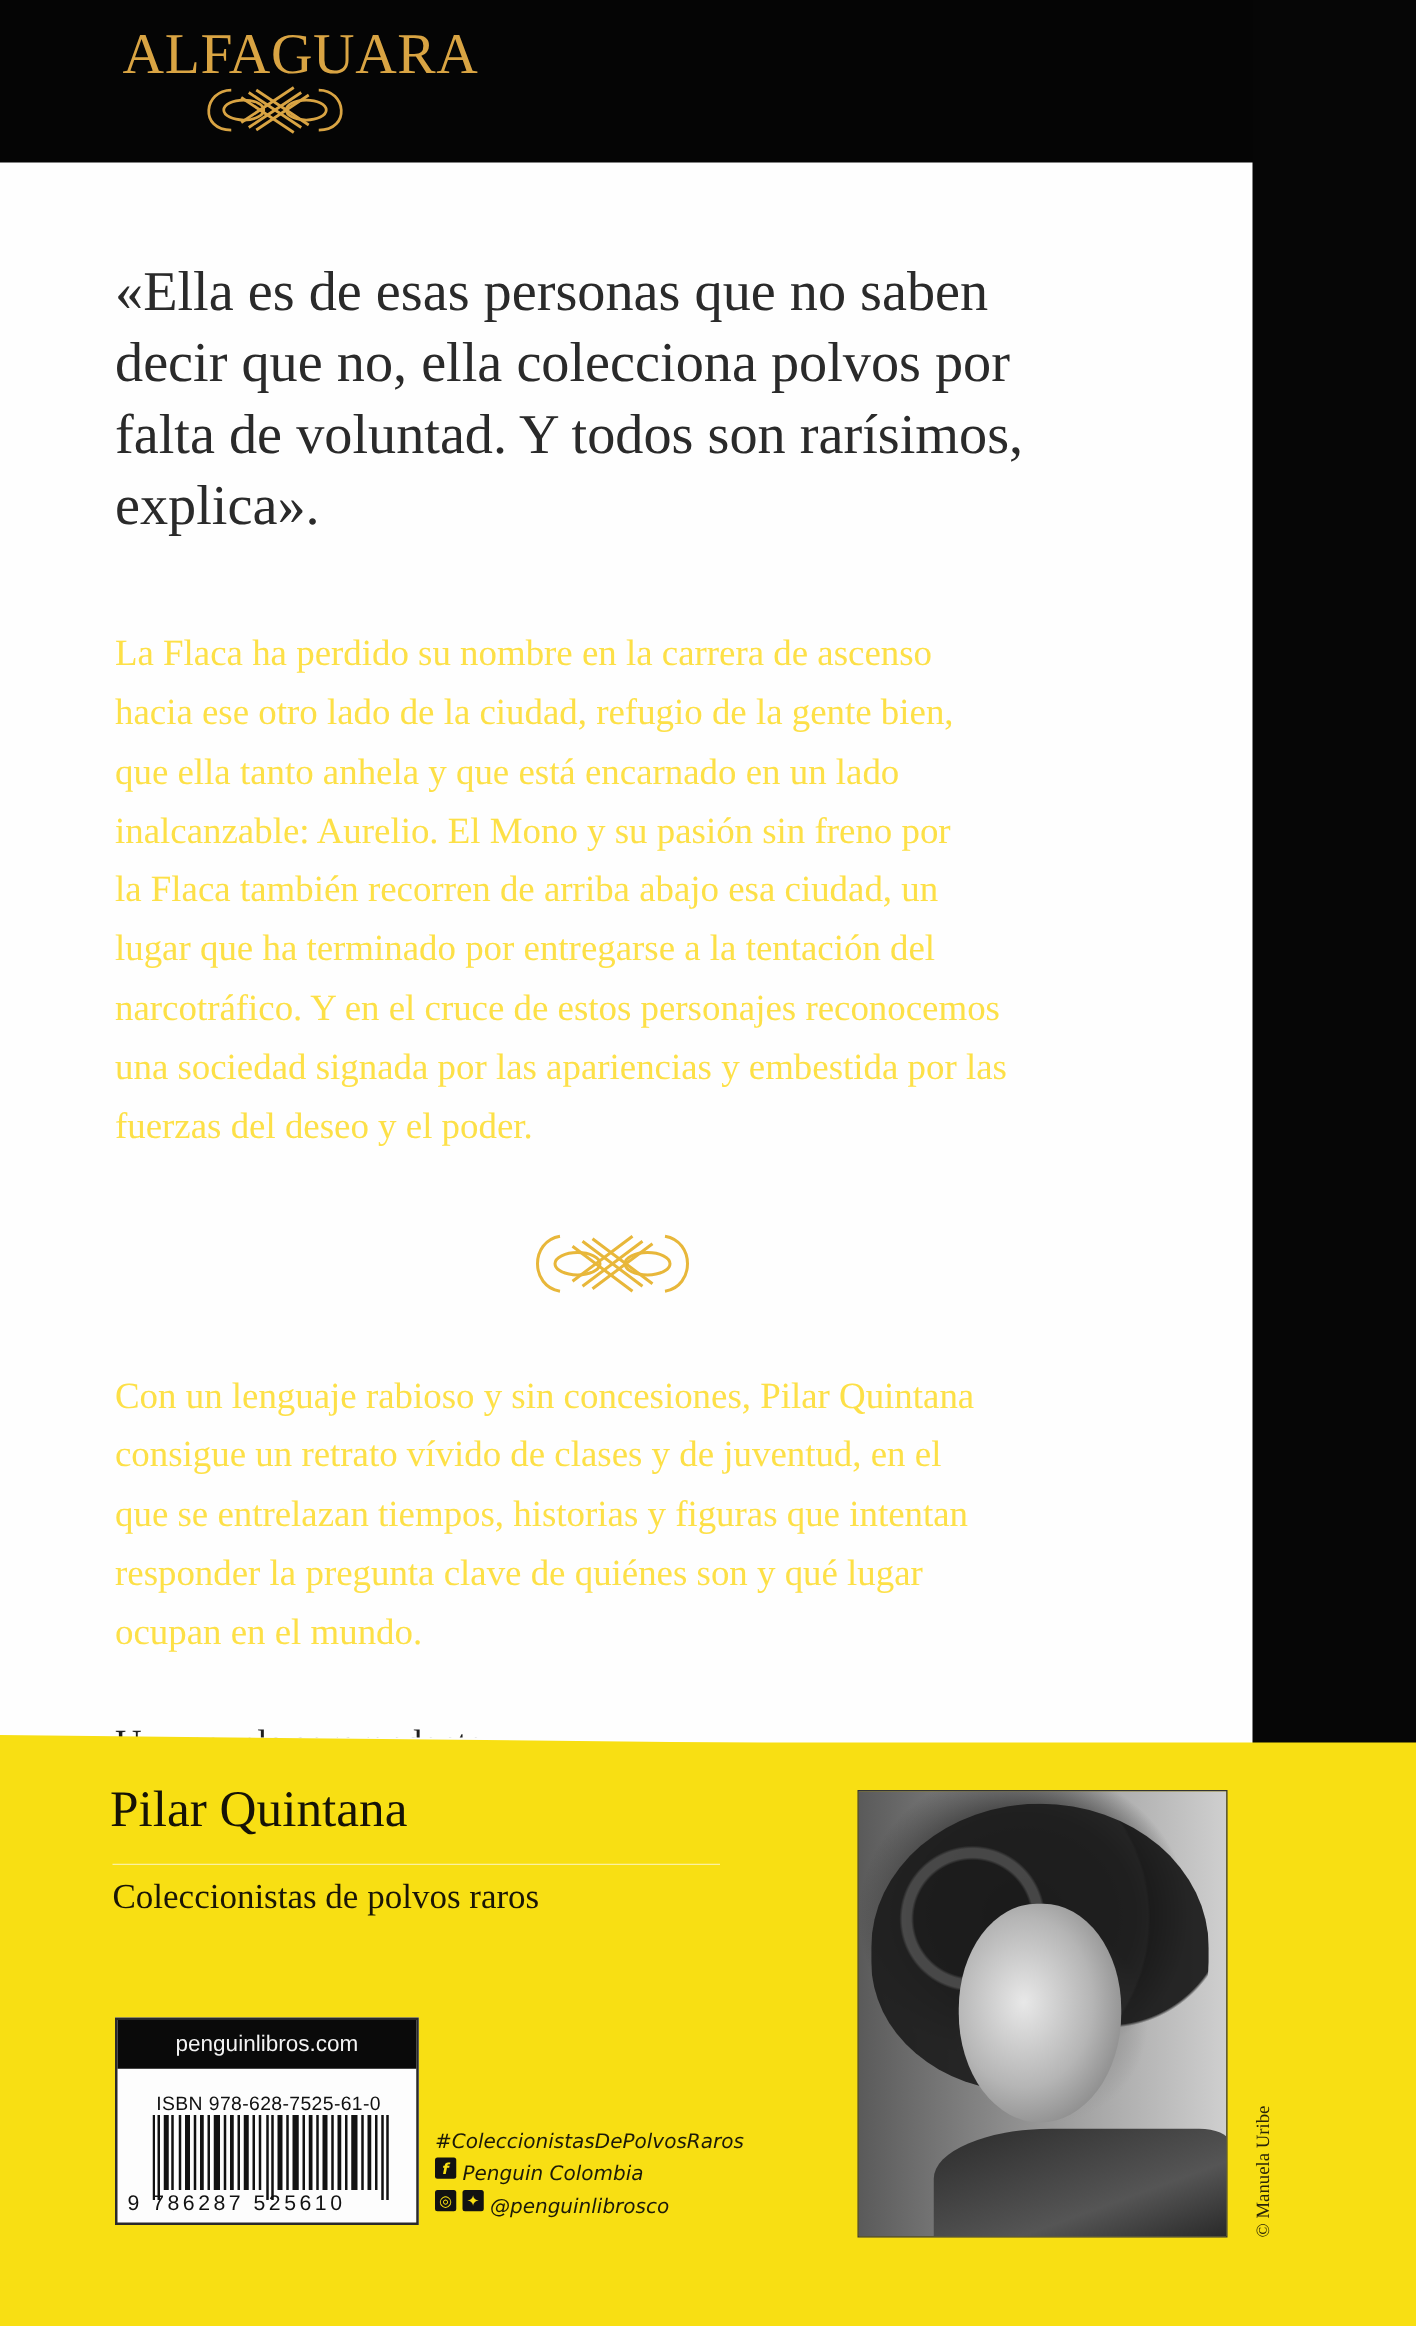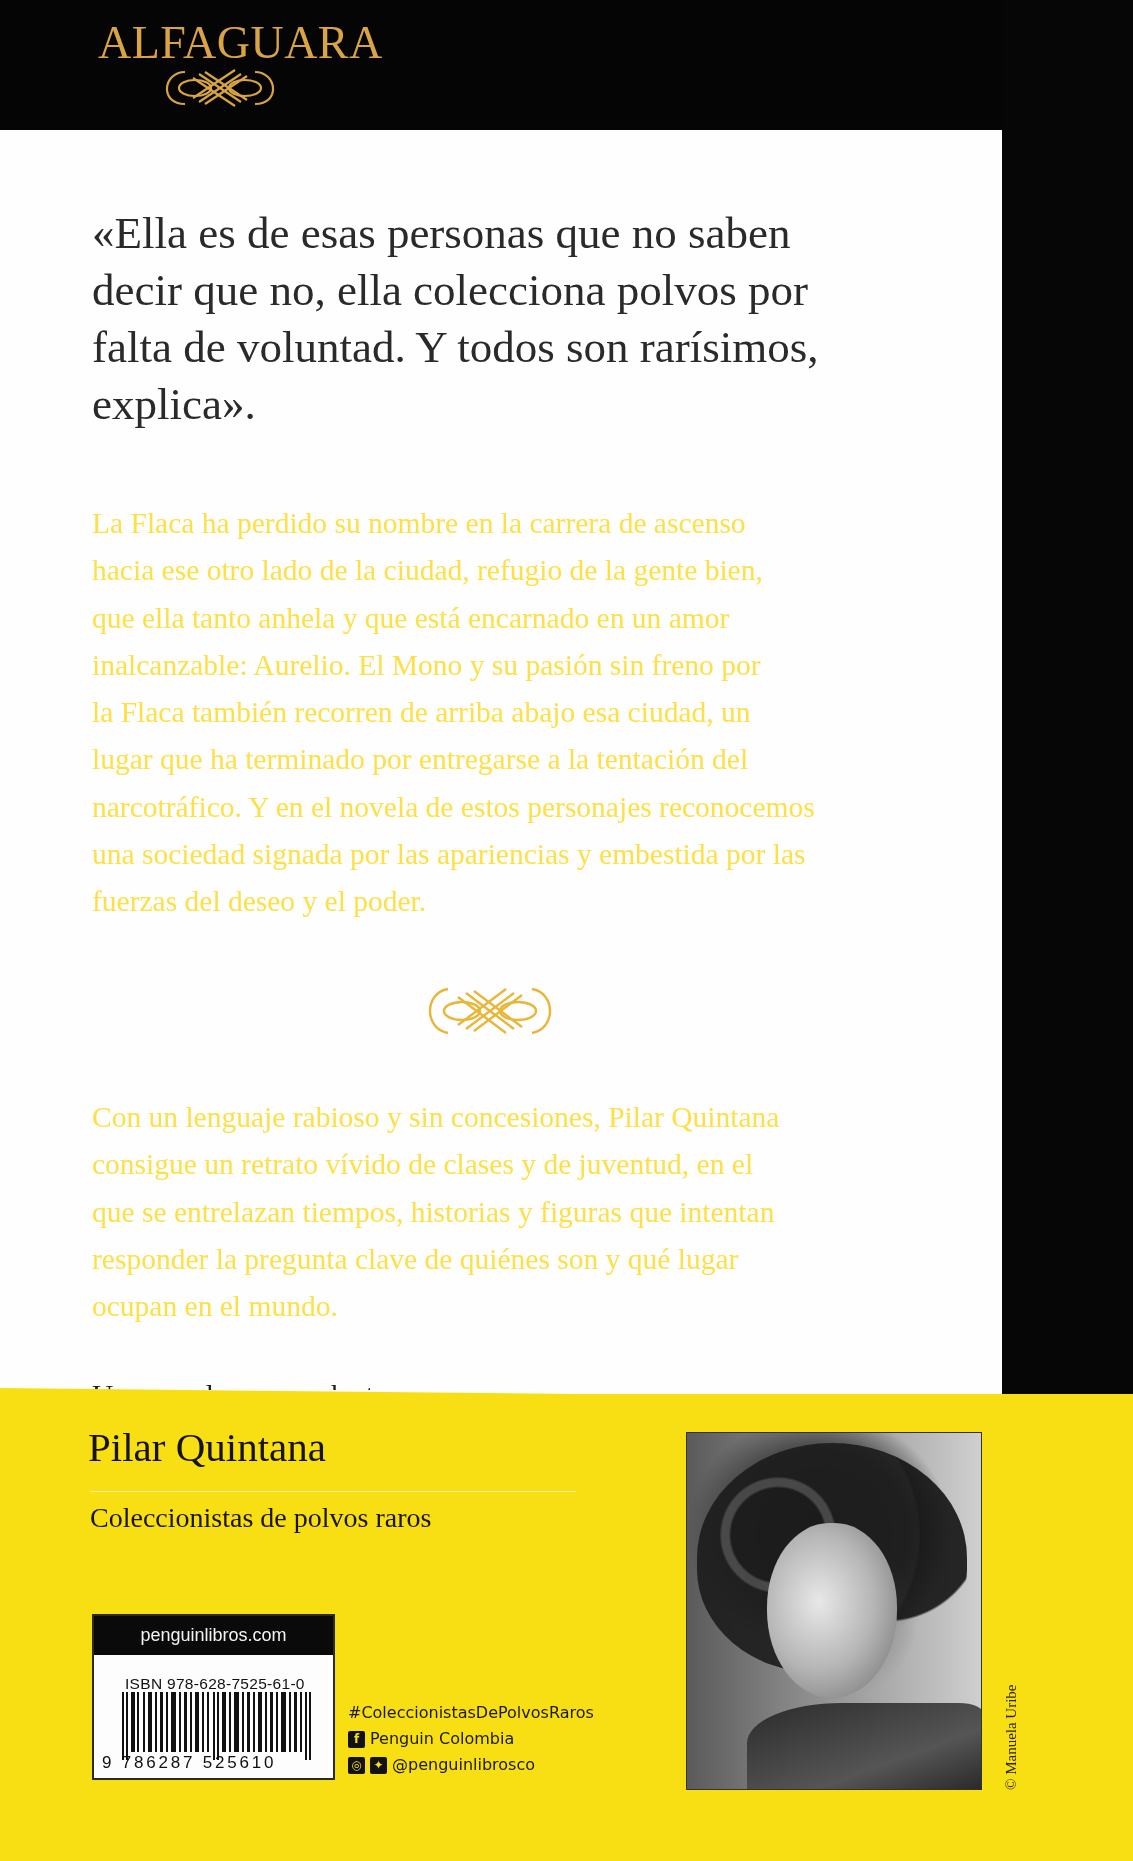--- a/index.html
+++ b/index.html
@@ -34,21 +34,21 @@
   .divider { position: absolute; left: 90px; top: 1491px; width: 486px; height: 1px; background: #fbf1a0; }
   .title { position: absolute; left: 90px; top: 1496px; font-size: 28px; color: #1a1606; line-height: 44px; }
 
   .barcode-box { position: absolute; left: 92px; top: 1614px; width: 243px; height: 166px; background: #fdfdfd; border: 2px solid #2a2a2a; }
   .bc-head { height: 39px; background: #0a0a0a; color: #f3f3f3; font-family: "Liberation Sans", sans-serif; font-size: 18px; text-align: center; line-height: 39px; }
   .bc-isbn { font-family: "Liberation Sans", sans-serif; font-size: 15.5px; color: #111; margin-left: 31px; margin-top: 20px; letter-spacing: 0.3px; }
   .bc-bars { position: absolute; left: 28px; top: 76px; width: 190px; height: 68px; }
   .bc-digits { position: absolute; left: 8px; top: 137px; width: 215px; font-family: "Liberation Sans", sans-serif; font-size: 17px; color: #111; letter-spacing: 2.8px; }
 
   .social { position: absolute; left: 348px; top: 1700px; font-family: "DejaVu Sans", sans-serif; font-size: 16px; color: #1c1a08; line-height: 26px; }
-  .social .row { display: flex; align-items: center; gap: 5px; white-space: nowrap; }
+  .social .row { display: flex; gap: 5px; white-space: nowrap; font-style: italic; }
   .sicon { width: 17px; height: 17px; background: #121212; color: #f8df13; display: inline-flex; align-items: center; justify-content: center; font-size: 12px; font-weight: bold; border-radius: 2px; font-family: "DejaVu Sans", sans-serif; }
 
   .photo { position: absolute; left: 686px; top: 1432px; width: 296px; height: 358px; background: radial-gradient(ellipse 38% 32% at 52% 52%, #dcdcdc 0%, #9a9a9a 45%, transparent 70%), radial-gradient(ellipse 60% 45% at 45% 28%, #2a2a2a 0%, #3e3e3e 50%, transparent 75%), linear-gradient(90deg, #5a5a5a 0%, #8c8c8c 40%, #cfcfcf 100%); border: 1px solid #333; overflow: hidden; }
   .photo .hair { position: absolute; left: 10px; top: 10px; width: 270px; height: 230px; border-radius: 50% 50% 45% 45%; background: radial-gradient(circle at 30% 40%, #1a1a1a 0 20%, #4a4a4a 21% 24%, #1c1c1c 25% 60%, transparent 61%), radial-gradient(circle at 70% 35%, #141414 0 40%, transparent 41%); opacity: 0.9; }
   .photo .face { position: absolute; left: 80px; top: 90px; width: 130px; height: 175px; border-radius: 48% 48% 50% 50%; background: radial-gradient(ellipse at 40% 45%, #e8e8e8 0%, #b5b5b5 50%, #6b6b6b 100%); }
   .photo .shoulder { position: absolute; left: 60px; top: 270px; width: 236px; height: 100px; background: linear-gradient(160deg, #2b2b2b, #555 60%, #1f1f1f); border-radius: 40% 10% 0 0; }
 
   .credit { position: absolute; left: 1003px; top: 1790px; transform: rotate(-90deg); transform-origin: left top; font-size: 15px; color: #2a2508; white-space: nowrap; }
 </style>
 </head>
@@ -76,25 +76,25 @@
 <div class="quote">
   <span>«Ella es de esas personas que no saben</span>
   <span>decir que no, ella colecciona polvos por</span>
   <span>falta de voluntad. Y todos son rarísimos,</span>
   <span>explica».</span>
 </div>
 
 <div class="body-block p1">
   <span>La Flaca ha perdido su nombre en la carrera de ascenso</span>
   <span>hacia ese otro lado de la ciudad, refugio de la gente bien,</span>
-  <span>que ella tanto anhela y que está encarnado en un amor</span>
+  <span>que ella tanto anhela y que está encarnado en un lado</span>
   <span>inalcanzable: Aurelio. El Mono y su pasión sin freno por</span>
   <span>la Flaca también recorren de arriba abajo esa ciudad, un</span>
   <span>lugar que ha terminado por entregarse a la tentación del</span>
-  <span>narcotráfico. Y en el novela de estos personajes reconocemos</span>
+  <span>narcotráfico. Y en el cruce de estos personajes reconocemos</span>
   <span>una sociedad signada por las apariencias y embestida por las</span>
   <span>fuerzas del deseo y el poder.</span>
 </div>
 
 <svg class="orn-mid" width="136" height="52" viewBox="0 0 136 52">
   <g fill="none" stroke="#e8b73a" stroke-width="2.4">
     <path d="M26 4 C2 8 2 44 26 48"></path>
     <path d="M110 4 C134 8 134 44 110 48"></path>
     <ellipse cx="40" cy="26" rx="18" ry="9"></ellipse>
     <ellipse cx="96" cy="26" rx="18" ry="9"></ellipse>

